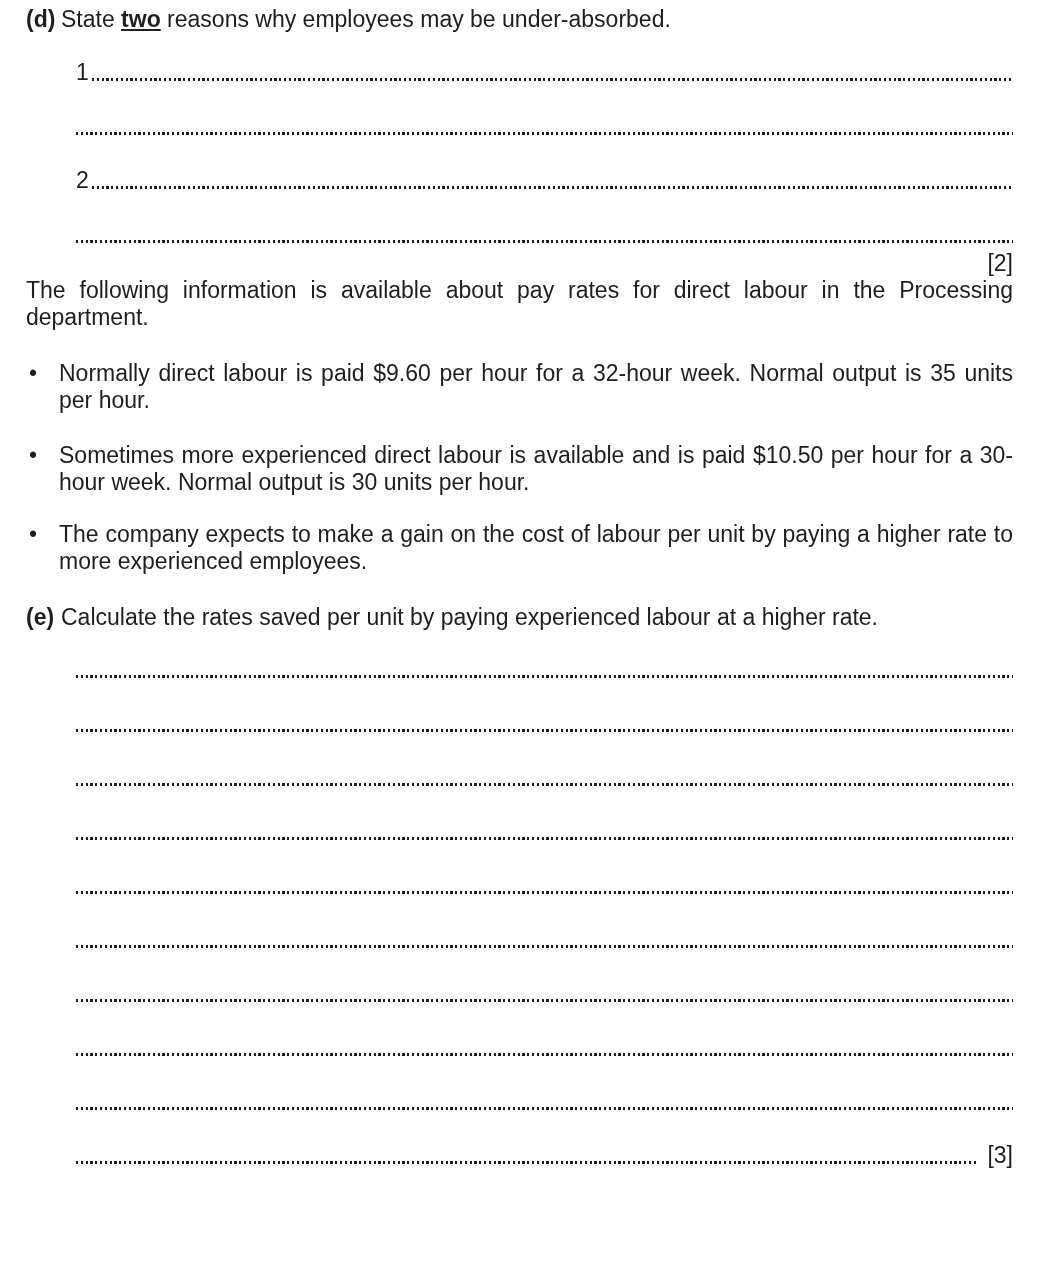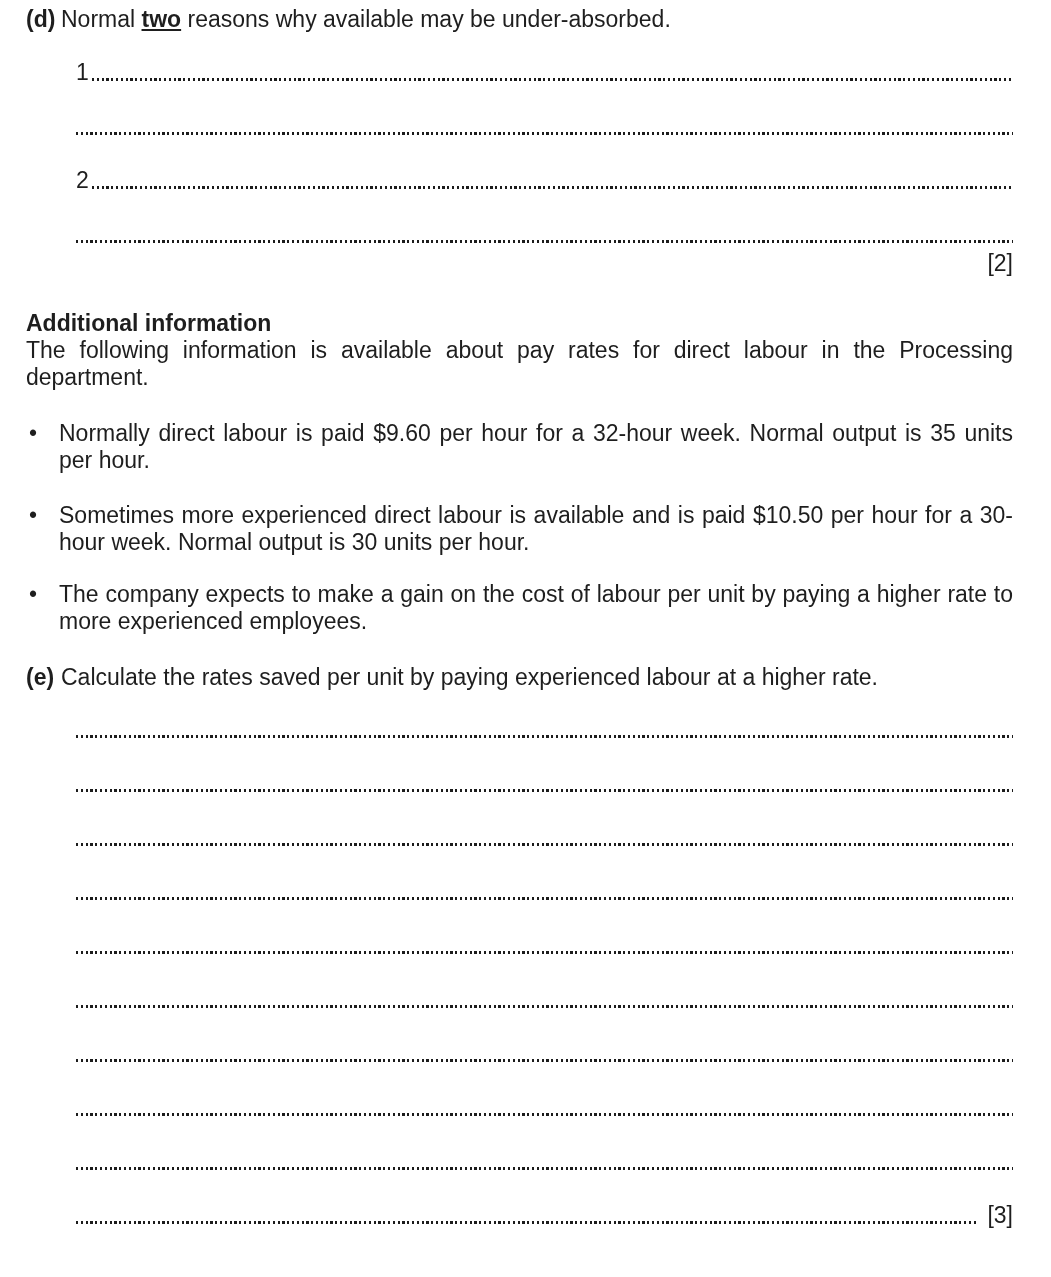--- a/index.html
+++ b/index.html
@@ -61,21 +61,21 @@
   .q-e { margin-top:29px; }
   #e-lines .ans-row.e-first { margin-top:25px; }
 </style>
 </head>
 <body>
 
 <div class="page">
 
   <div class="q-row">
     <span class="q-label">(d)</span>
-    <span class="q-text"><span>Normal </span><span class="bold">two</span><span> reasons why available may be under-absorbed.</span></span>
+    <span class="q-text"><span>State </span><span class="bold">two</span><span> reasons why employees may be under-absorbed.</span></span>
   </div>
 
   <div class="ans-row ans-first">
     <span class="num">1</span>
     <span class="dots"></span>
   </div>
   <div class="ans-row">
     <span class="dots"></span>
   </div>
   <div class="ans-row">
@@ -83,21 +83,20 @@
     <span class="dots"></span>
   </div>
   <div class="ans-row">
     <span class="dots"></span>
   </div>
 
   <div class="marks-row">
     <span class="marks">[2]</span>
   </div>
 
-  <div class="heading">Additional information</div>
 
   <p class="para">The following information is available about pay rates for direct labour in the Processing department.</p>
 
   <div class="bullet-row b1">
     <span class="bullet-glyph">•</span>
     <span class="bullet-text">Normally direct labour is paid $9.60 per hour for a 32-hour week. Normal output is 35 units per hour.</span>
   </div>
   <div class="bullet-row b2">
     <span class="bullet-glyph">•</span>
     <span class="bullet-text">Sometimes more experienced direct labour is available and is paid $10.50 per hour for a 30-hour week. Normal output is 30 units per hour.</span>

